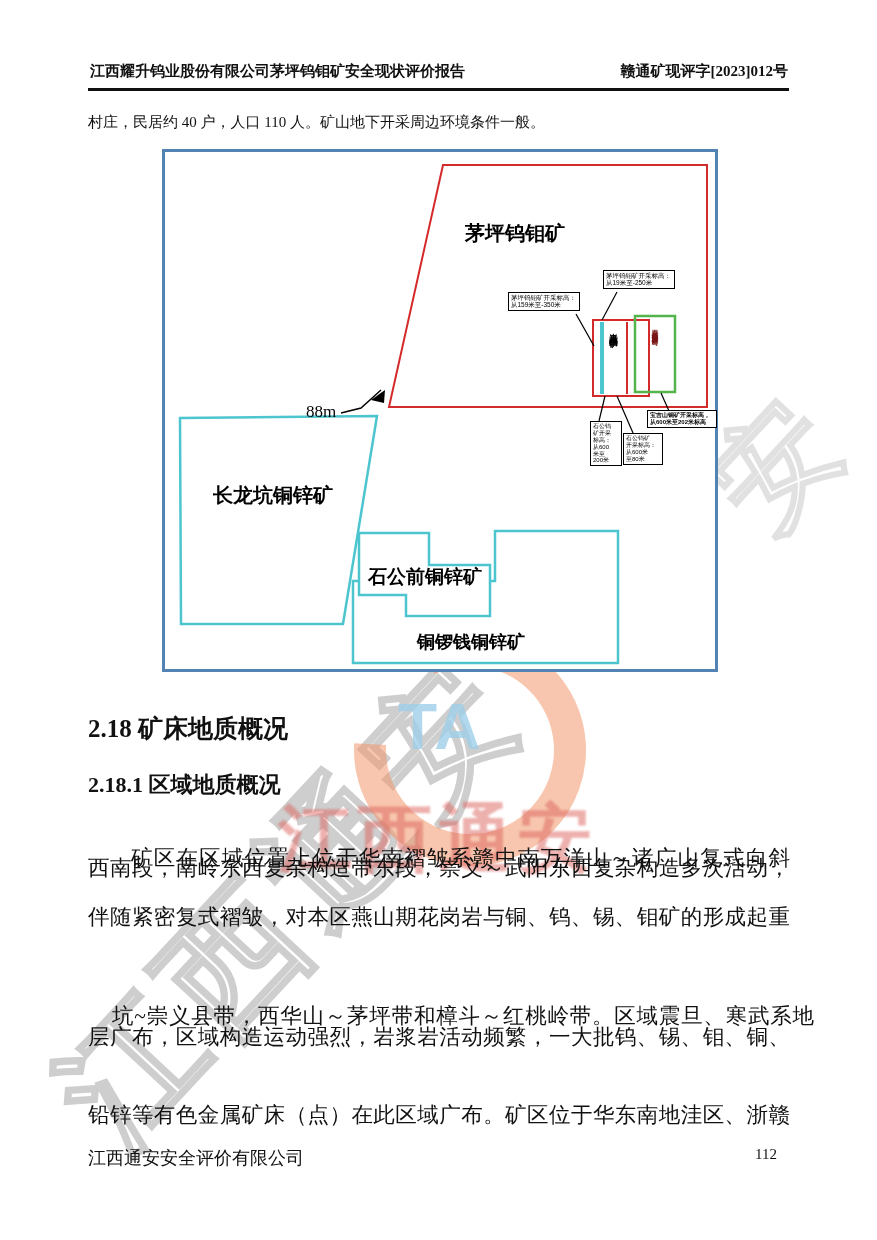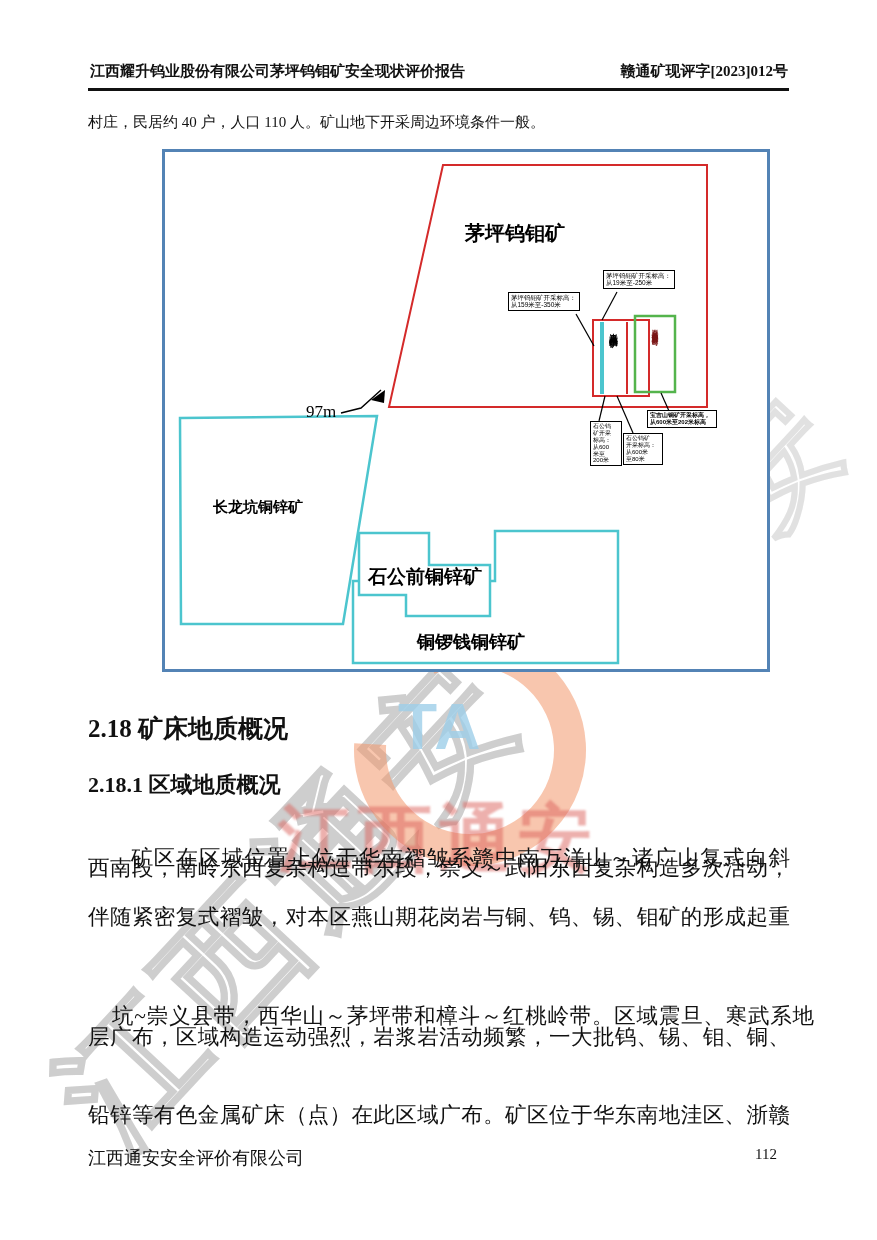--- a/index.html
+++ b/index.html
@@ -28,26 +28,26 @@
            font-size:17px;font-weight:bold;z-index:2;}
   .h2{position:absolute;left:88px;top:712px;font-size:25px;font-weight:bold;z-index:2;}
   .h3{position:absolute;left:88px;top:770px;font-size:22px;font-weight:bold;z-index:2;}
   .para-line{position:absolute;left:88px;width:702px;font-size:21.5px;z-index:2;
              text-align:justify;text-align-last:justify;}
   .pl0{top:803px;text-indent:43px;margin-top:40px;} .pl1{top:853px;} .pl2{top:902px;} .pl3{top:952px;}
   .pl4{top:1001px;margin-left:24px;} .pl5{top:1022px;} .pl6{top:1100px;}
   .ftr-left{position:absolute;left:88px;top:1146px;font-size:18px;z-index:2;}
   .ftr-right{position:absolute;right:100px;top:1146px;font-size:15px;z-index:2;}
   
-  .figure{position:absolute;left:162px;top:149px;width:608px;height:523px;background:#fff;
+  .figure{position:absolute;left:162px;top:149px;width:556px;height:523px;background:#fff;
           border:3px solid #5383b5;box-sizing:border-box;z-index:1;}
   .figure svg{position:absolute;left:0;top:0;}
   .fig-label{position:absolute;font-weight:bold;color:#000;white-space:nowrap;z-index:3;}
   .lbl-maoping{left:300px;top:68px;font-size:20px;}
-  .lbl-clk{left:48px;top:346px;font-size:15px;}
+  .lbl-clk{left:48px;top:330px;font-size:20px;}
   .lbl-sgq{left:203px;top:412px;font-size:19px;}
   .lbl-tlq{left:252px;top:478px;font-size:18px;}
   .lbl-88m{left:141px;top:250px;font-size:17px;font-weight:normal;}
   .callout{position:absolute;background:#fff;border:1px solid #000;color:#000;
            font-size:6.5px;line-height:1.15;padding:1px 2px;white-space:pre-line;z-index:3;
            font-family:"Liberation Sans",sans-serif;}
   .co-tl{left:343px;top:140px;width:66px;}
   .co-tr{left:438px;top:118px;width:66px;}
   .co-bl{left:425px;top:269px;width:26px;font-size:6px;}
   .co-bm{left:458px;top:281px;width:34px;font-size:6px;}
@@ -99,21 +99,21 @@
       <line x1="496" y1="241" x2="504" y2="259" stroke="#000" stroke-width="1.2"></line>
 
       <polyline points="176,261 196,256 216,238" fill="none" stroke="#000" stroke-width="1.4"></polyline>
       <polygon points="206,248 220,238 219,251" fill="#000"></polygon>
     </svg>
 
     <div class="fig-label lbl-maoping">茅坪钨钼矿</div>
     <div class="fig-label lbl-clk">长龙坑铜锌矿</div>
     <div class="fig-label lbl-sgq">石公前铜锌矿</div>
     <div class="fig-label lbl-tlq">铜锣钱铜锌矿</div>
-    <div class="fig-label lbl-88m">97m</div>
+    <div class="fig-label lbl-88m">88m</div>
 
     <div class="callout co-tl">茅坪钨钼矿开采标高：
 从159米至-350米</div>
     <div class="callout co-tr">茅坪钨钼矿开采标高：
 从19米至-250米</div>
     <div class="callout co-bl">石公钨
 矿开采
 标高：
 从600
 米至

